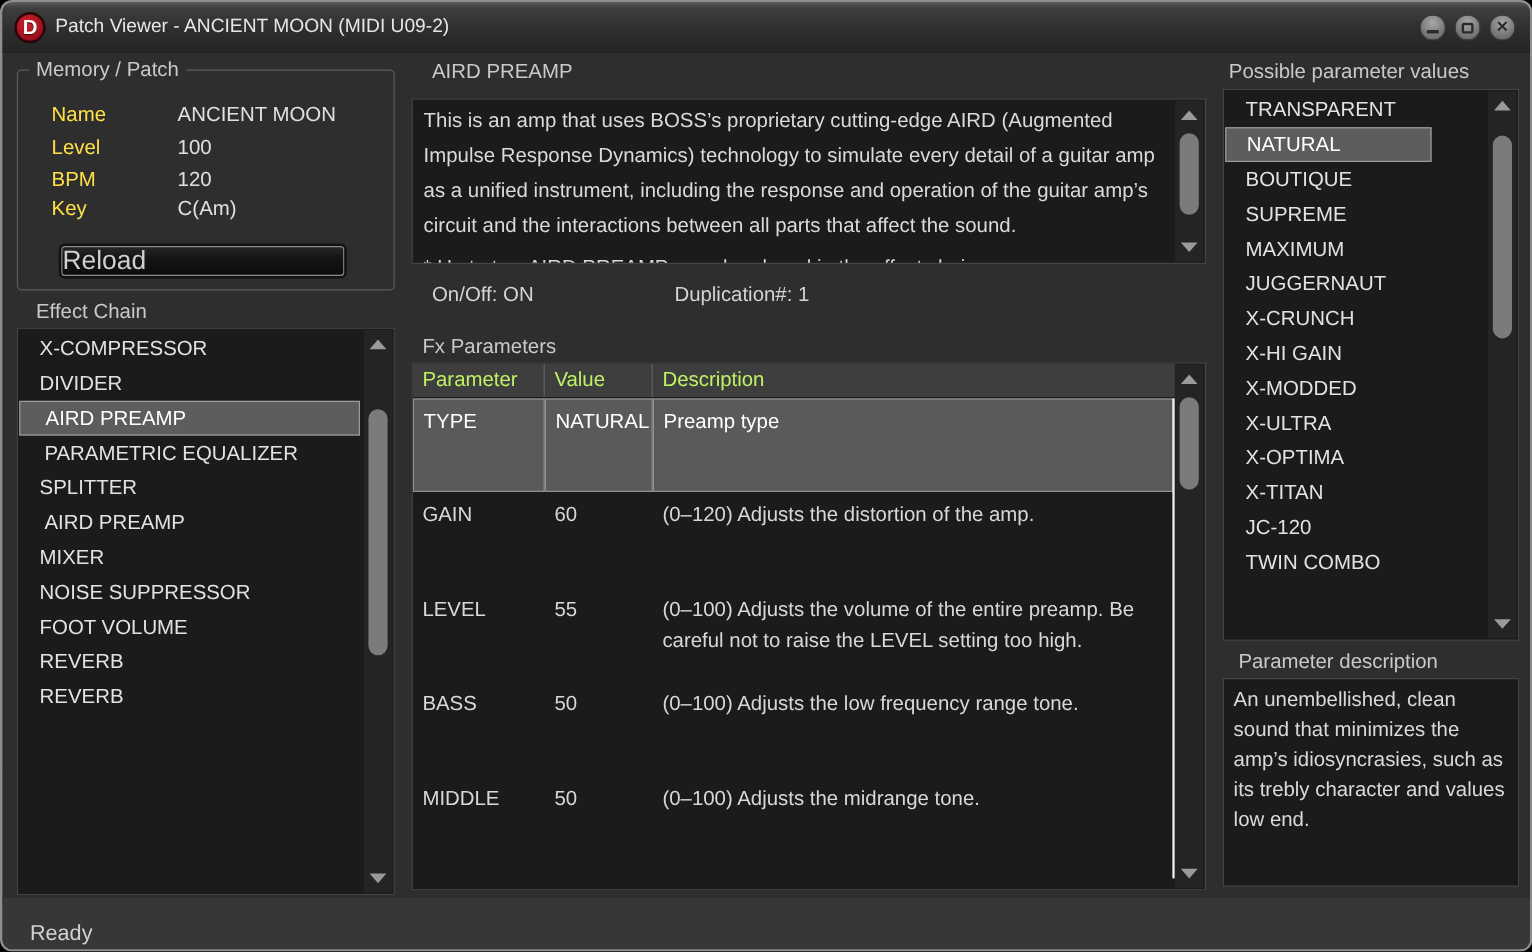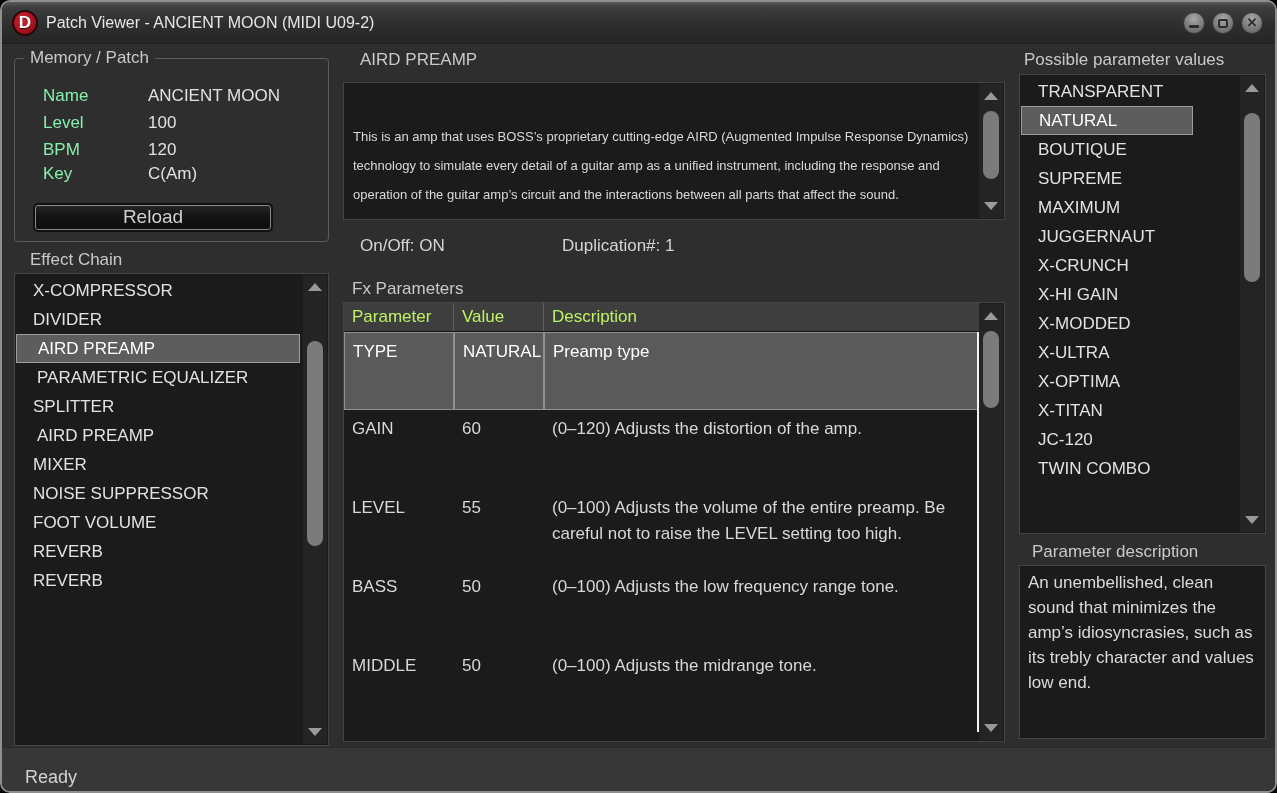--- a/index.html
+++ b/index.html
@@ -37,43 +37,43 @@
   .winbtn .ex   { position: absolute; left: 0; top: 0; width: 20px; height: 20px; line-height: 20px; text-align: center; color: #2c2c2c; font-size: 13px; font-weight: bold; }
   
   .panel-label { position: absolute; font-size: 17px; color: #c9c9c9; }
   .list-box, .text-box {
     position: absolute; background: #1b1b1b; border: 1px solid #454545; overflow: hidden;
   }
   .groupbox { position: absolute; border: 1px solid #5c5c5c; border-radius: 4px; }
   .group-label { position: absolute; top: -11px; left: 9px; background: #2e2e2e; padding: 0 6px; font-size: 17px; color: #c9c9c9; white-space: nowrap; }
   
   .field-row { position: absolute; left: 28px; width: 280px; height: 27px; font-size: 17px; }
-  .field-row .flabel { position: absolute; left: 0; color: #86efac; }
+  .field-row .flabel { position: absolute; left: 0; color: #fde047; }
   .field-row .fvalue { position: absolute; left: 105px; color: #e0e0e0; }
   .reload-btn {
-    position: absolute; left: 20px; top: 146px; width: 236px; height: 25px;
+    position: absolute; left: 36px; top: 146px; width: 236px; height: 25px;
     background: linear-gradient(#262626, #141414 40%, #0d0d0d);
     border: 1px solid #8a8a8a; border-radius: 3px; outline: 2px solid #111; 
-    color: #cfcfcf; font-size: 19px; text-align: center; line-height: 22px; cursor: pointer;
+    color: #cfcfcf; font-size: 22px; line-height: 22px; cursor: pointer;
   }
   
   .list-item { position: relative; height: 29px; line-height: 29px; font-size: 17px; color: #e2e2e2; padding-left: 17px; white-space: nowrap; cursor: default; }
   .list-item.indent { padding-left: 21px; }
   .list-item.selected {
     background: #5d5d5d; border: 1px solid #9c9c9c; color: #fff;
     line-height: 27px;
   }
   
   .vscroll { position: absolute; top: 1px; bottom: 1px; width: 24px; background: #242424; }
   .vscroll .arrow-up, .vscroll .arrow-down { position: absolute; left: 5px; width: 0; height: 0; border-left: 7px solid transparent; border-right: 7px solid transparent; cursor: pointer; }
   .vscroll .arrow-up   { top: 8px; border-bottom: 8px solid #9a9a9a; }
   .vscroll .arrow-down { bottom: 8px; border-top: 8px solid #9a9a9a; }
   .vscroll .thumb { position: absolute; left: 4px; width: 16px; background: #7b7b7b; border-radius: 8px; cursor: pointer; }
   
-  .desc-text { position: absolute; left: 9px; right: 30px; top: 3px; font-size: 13px; line-height: 29px; color: #dadada; margin-top: 36px; }
+  .desc-text { position: absolute; left: 9px; right: 30px; top: 3px; font-size: 17px; line-height: 29px; color: #dadada; }
   .desc-note { margin-top: 6px; }
   .onoff-row { position: absolute; font-size: 17px; color: #d4d4d4; }
   
   .fx-table { position: absolute; left: 341px; top: 300px; width: 662px; height: 440px; background: #1b1b1b; border: 1px solid #454545; overflow: hidden; }
   .fx-header { position: absolute; left: 0; top: 0; width: 636px; height: 29px; background: #3e3e3e; display: grid; grid-template-columns: 110px 90px 436px; border-bottom: 1px solid #141414; }
   .fx-header .hcell { font-size: 17px; line-height: 28px; color: #bef264; padding-left: 8px; border-right: 1px solid #606060; }
   .fx-row { position: absolute; left: 0; width: 728px; display: grid; grid-template-columns: 110px 90px 434px; }
   .fx-row .cell { font-size: 17px; line-height: 26px; color: #d8d8d8; padding: 6px 8px 0 8px; }
   .fx-row.selected .cell { background: #5a5a5a; border: 1px solid #919191; color: #fff; }
   .white-line { position: absolute; left: 633px; top: 29px; width: 2px; bottom: 9px; background: #f2f2f2; }

